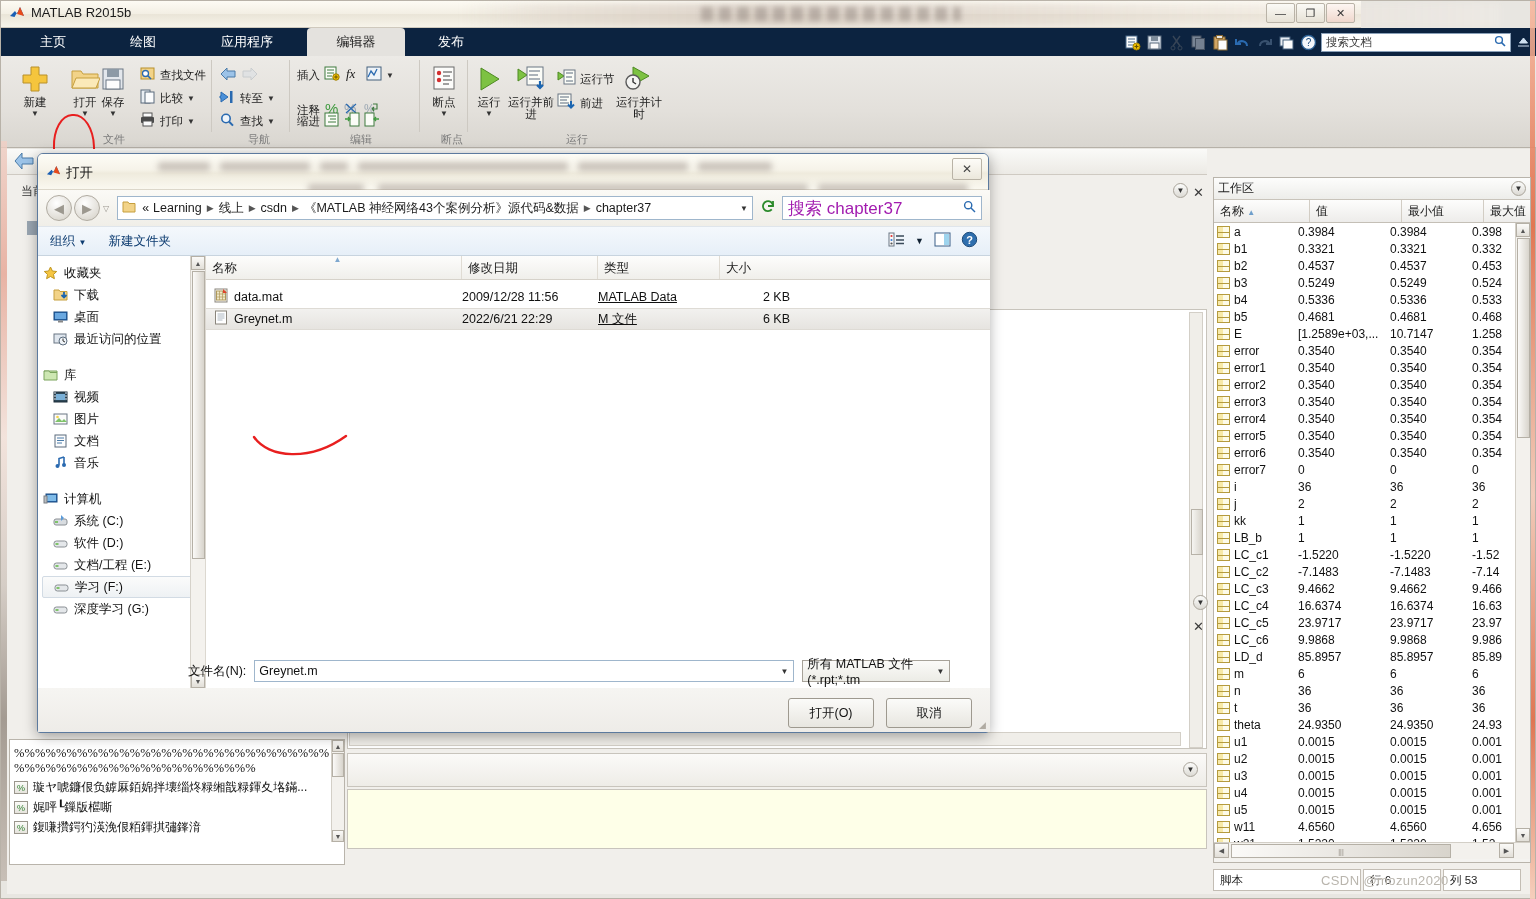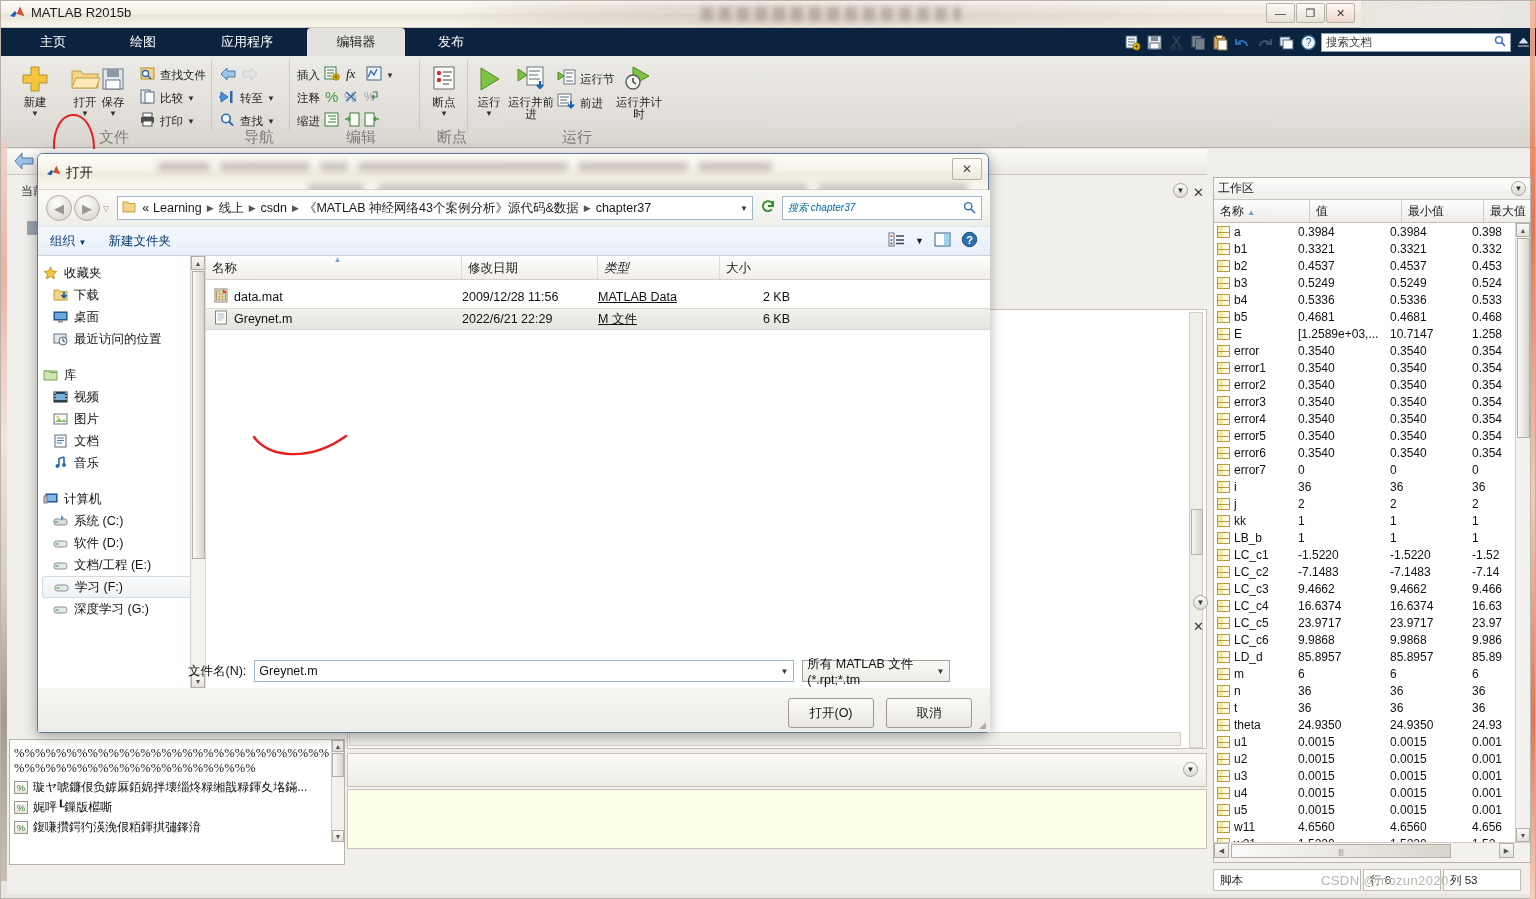--- a/index.html
+++ b/index.html
@@ -86,21 +86,21 @@
   .docsearch .ph{ flex:1; }
   
   #ribbon{
     position:absolute; left:0; top:55px; width:1536px; height:92px;
     background:linear-gradient(to bottom,#eceae6 0%,#e3e0db 60%,#d9d6d0 100%);
     border-bottom:1px solid #b6b1a8;
   }
   .rgroup{ position:absolute; top:0; height:92px; }
   .rgroup .glabel{
     position:absolute; bottom:1px; width:100%; text-align:center;
-    font-size:15px; color:#7c7c7c;padding-left:16px;
+    font-size:11px; color:#7c7c7c;padding-left:16px;
   }
   .rsep{ position:absolute; top:4px; width:1px; height:72px; background:#cdc9c2; }
   .bigbtn{
     position:absolute; width:52px; text-align:center; cursor:default;
   }
   .bigbtn .bi{ height:34px; display:flex; align-items:center; justify-content:center; }
   .bigbtn .bl{ font-size:11.5px; color:#1d1d1d; line-height:13px; }
   .bigbtn .bc{ font-size:8px; color:#333; line-height:9px; }
   .smallrow{ position:absolute; display:flex; align-items:center; gap:4px; height:22px; }
   .smallrow .sl{ font-size:11.5px; color:#1d1d1d; white-space:nowrap; }
@@ -272,21 +272,21 @@
   .crumbbar{
     flex:1; height:24px; margin-left:8px; background:#ffffff; border:1px solid #9fb6cc;
     display:flex; align-items:center; padding:0 4px; font-size:12.5px; color:#1b1b1b;
     white-space:nowrap; overflow:hidden;
   }
   .crumb{ padding:0 2px; }
   .crumbsep{ color:#555; font-size:9px; padding:0 3px; }
   .searchbar{
     width:200px; height:24px; margin-left:6px; background:#ffffff; border:1px solid #9fb6cc;
     display:flex; align-items:center; padding:0 5px;
-    font-size:10px; color:#0369a1; font-style:italic;
+    font-size:17px; color:#a21caf; 
   }
   .cmdbar{
     position:absolute; left:0; top:72px; width:952px; height:30px;
     background:linear-gradient(to bottom,#f4f8fc,#e6eff8);
     border-top:1px solid #dfe5eb; border-bottom:1px solid #c8d4df;
     display:flex; align-items:center; padding:0 12px; gap:22px;
     font-size:12.5px; color:#0b3a6f;
   }
   .cmdbar .right{ margin-left:auto; display:flex; align-items:center; gap:10px; }
   .dlg-main{
@@ -577,21 +577,21 @@
             </svg>
         </span>
         <span>
           <svg width="16" height="15" viewBox="0 0 16 15">
               <rect x="1" y="1" width="14" height="13" fill="#eef3f8" stroke="#44607c"></rect>
               <path d="M2 11l3-6 3 4 3-6" stroke="#2a6ab0" fill="none" stroke-width="1.3"></path>
             </svg>
         </span>
         <span class="caret">▼</span>
       </div>
-      <div class="smallrow" style="left:6px;top:31px;">
+      <div class="smallrow" style="left:6px;top:43px;">
         <span class="sl">注释</span>
         <span>
           <svg width="16" height="15" viewBox="0 0 16 15">
               <text x="1" y="13" font-size="15" font-family="Liberation Sans" fill="#3f9a3f">%</text>
             </svg>
         </span>
         <span>
           <svg width="16" height="15" viewBox="0 0 16 15">
               <text x="0" y="13" font-size="14" font-family="Liberation Sans" fill="#9aa6b2">%</text>
               <path d="M2 3l10 9M12 3L2 12" stroke="#2a6ab0" stroke-width="1.2"></path>
@@ -1302,21 +1302,21 @@
         </div>
       </div>
 
       <div class="filelist">
         <div class="fl-head">
           <div style="width:256px;">
             <span>名称</span>
             <span class="sortmark">▲</span>
           </div>
           <div style="width:136px;">修改日期</div>
-          <div style="width:122px;font-style:italic;">类型</div>
+          <div style="width:122px;">类型</div>
           <div style="width:110px;border-right:none;">大小</div>
         </div>
         <div id="file-rows" style="padding-top:6px;">
             <div class="fl-row">
               <span class="c-name">
                 <span><svg width="14" height="15" viewBox="0 0 14 15">
                     <rect x="1" y="1" width="12" height="13" fill="#fbfbf7" stroke="#8a857c"></rect>
                     <rect x="2.5" y="3" width="9" height="9" fill="#f0e8c8" stroke="#b09a5a"></rect>
                     <path d="M2.5 6h9M2.5 9h9M5.5 3v9M8.5 3v9" stroke="#b09a5a" stroke-width=".7"></path>
                     <path d="M9 1l4 4h-4z" fill="#e0402a"></path>

